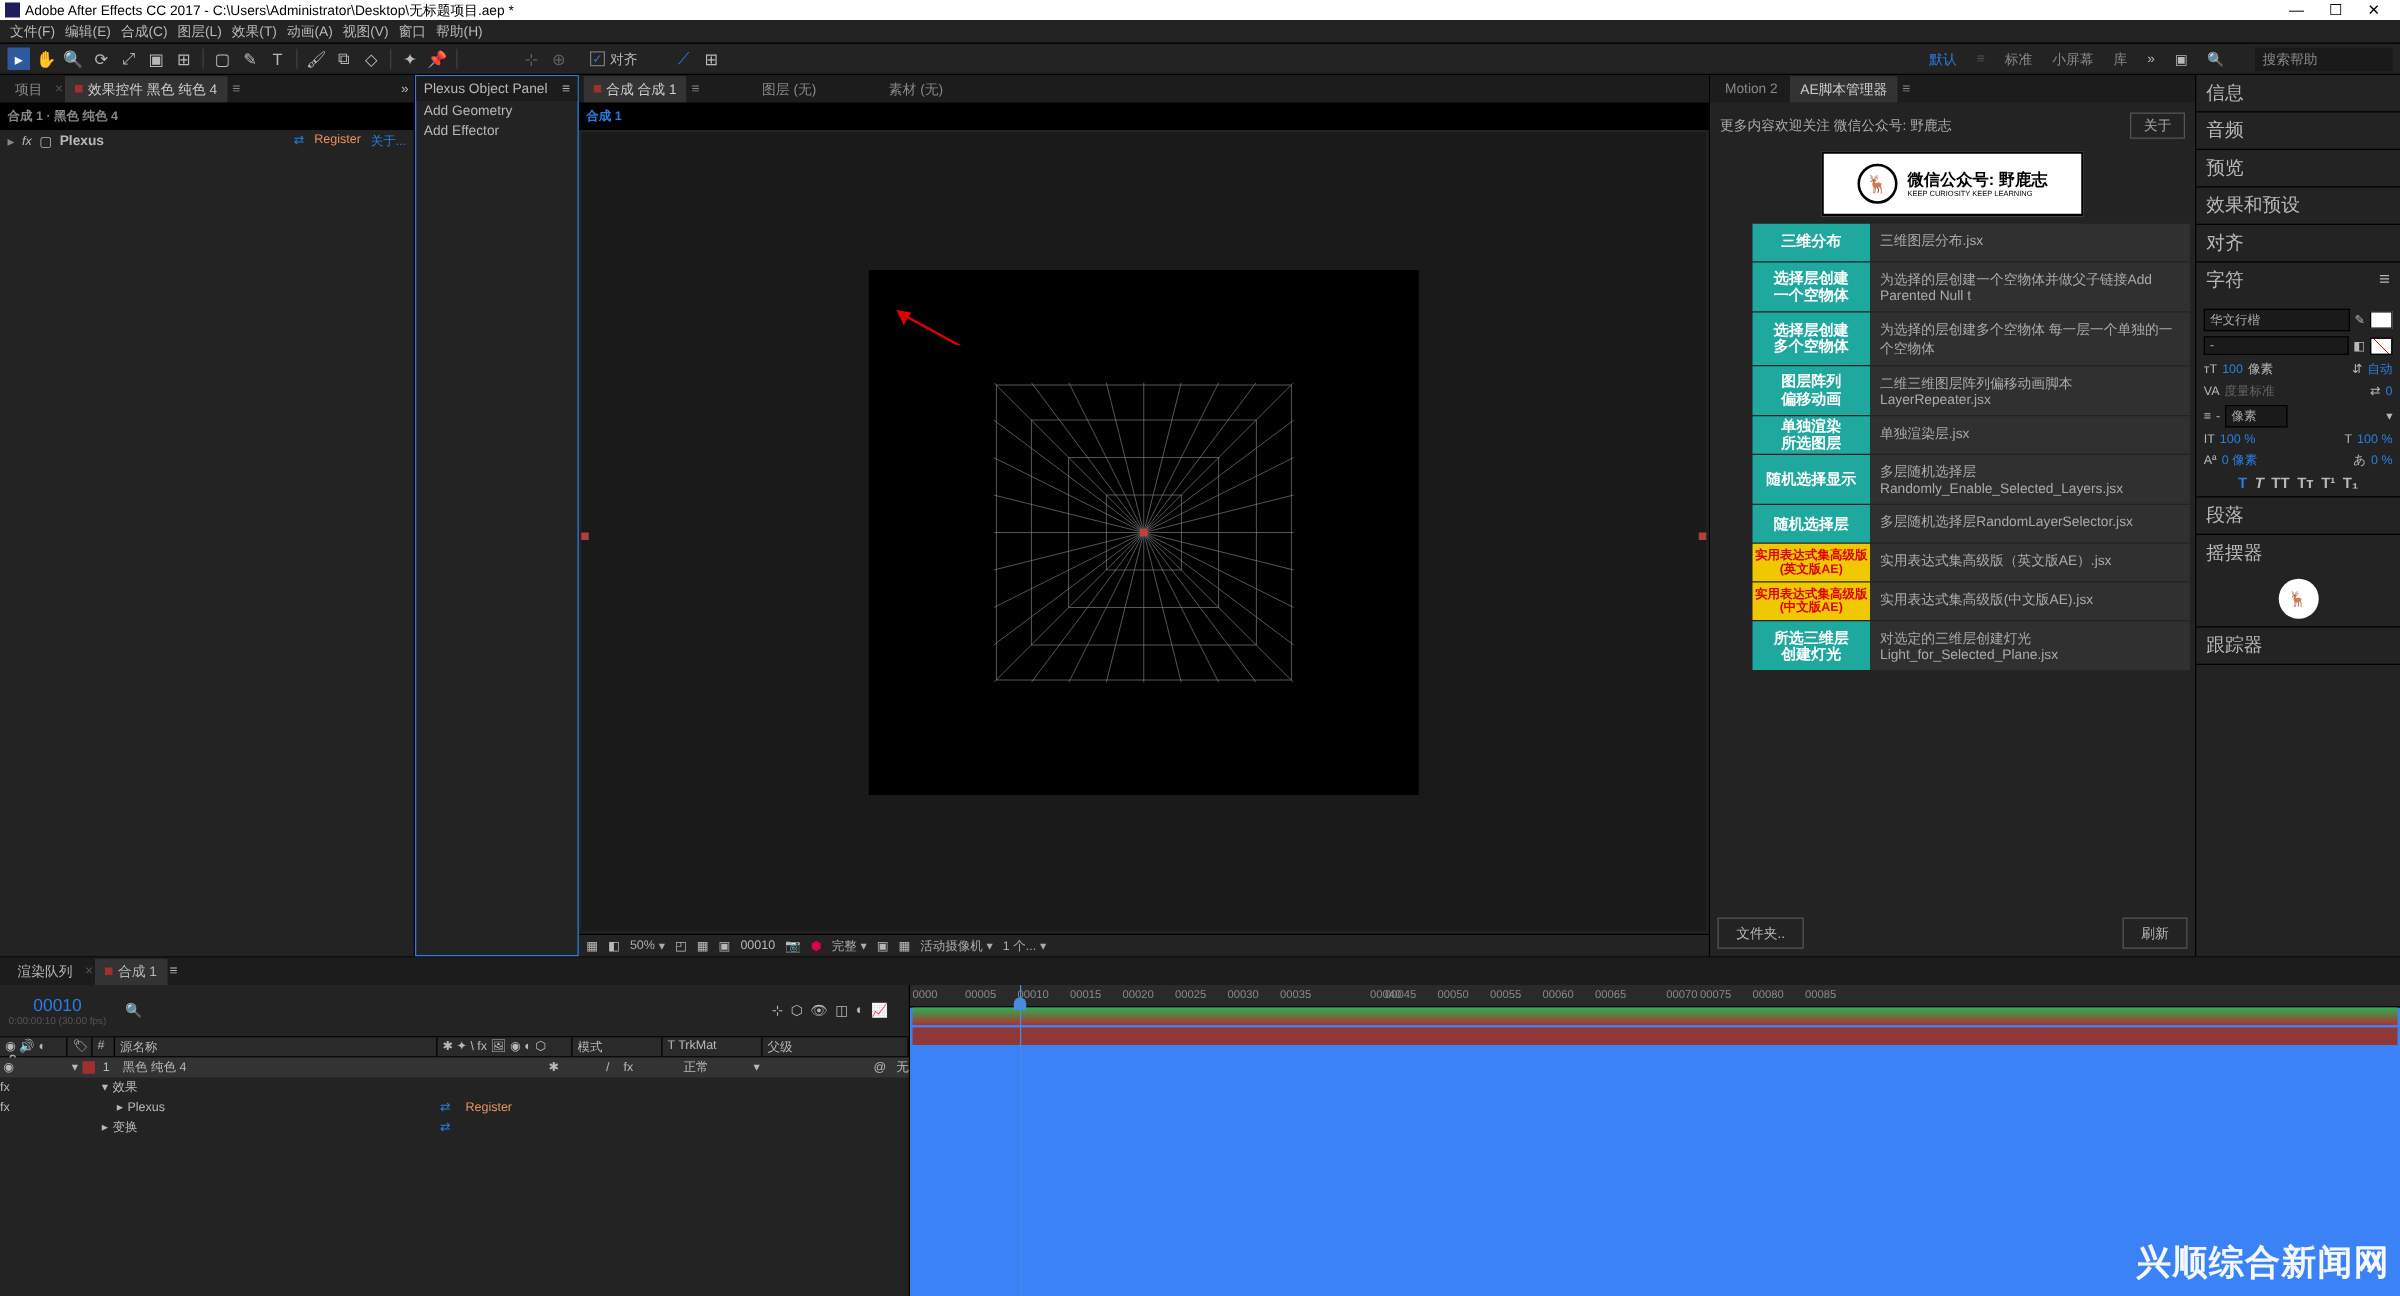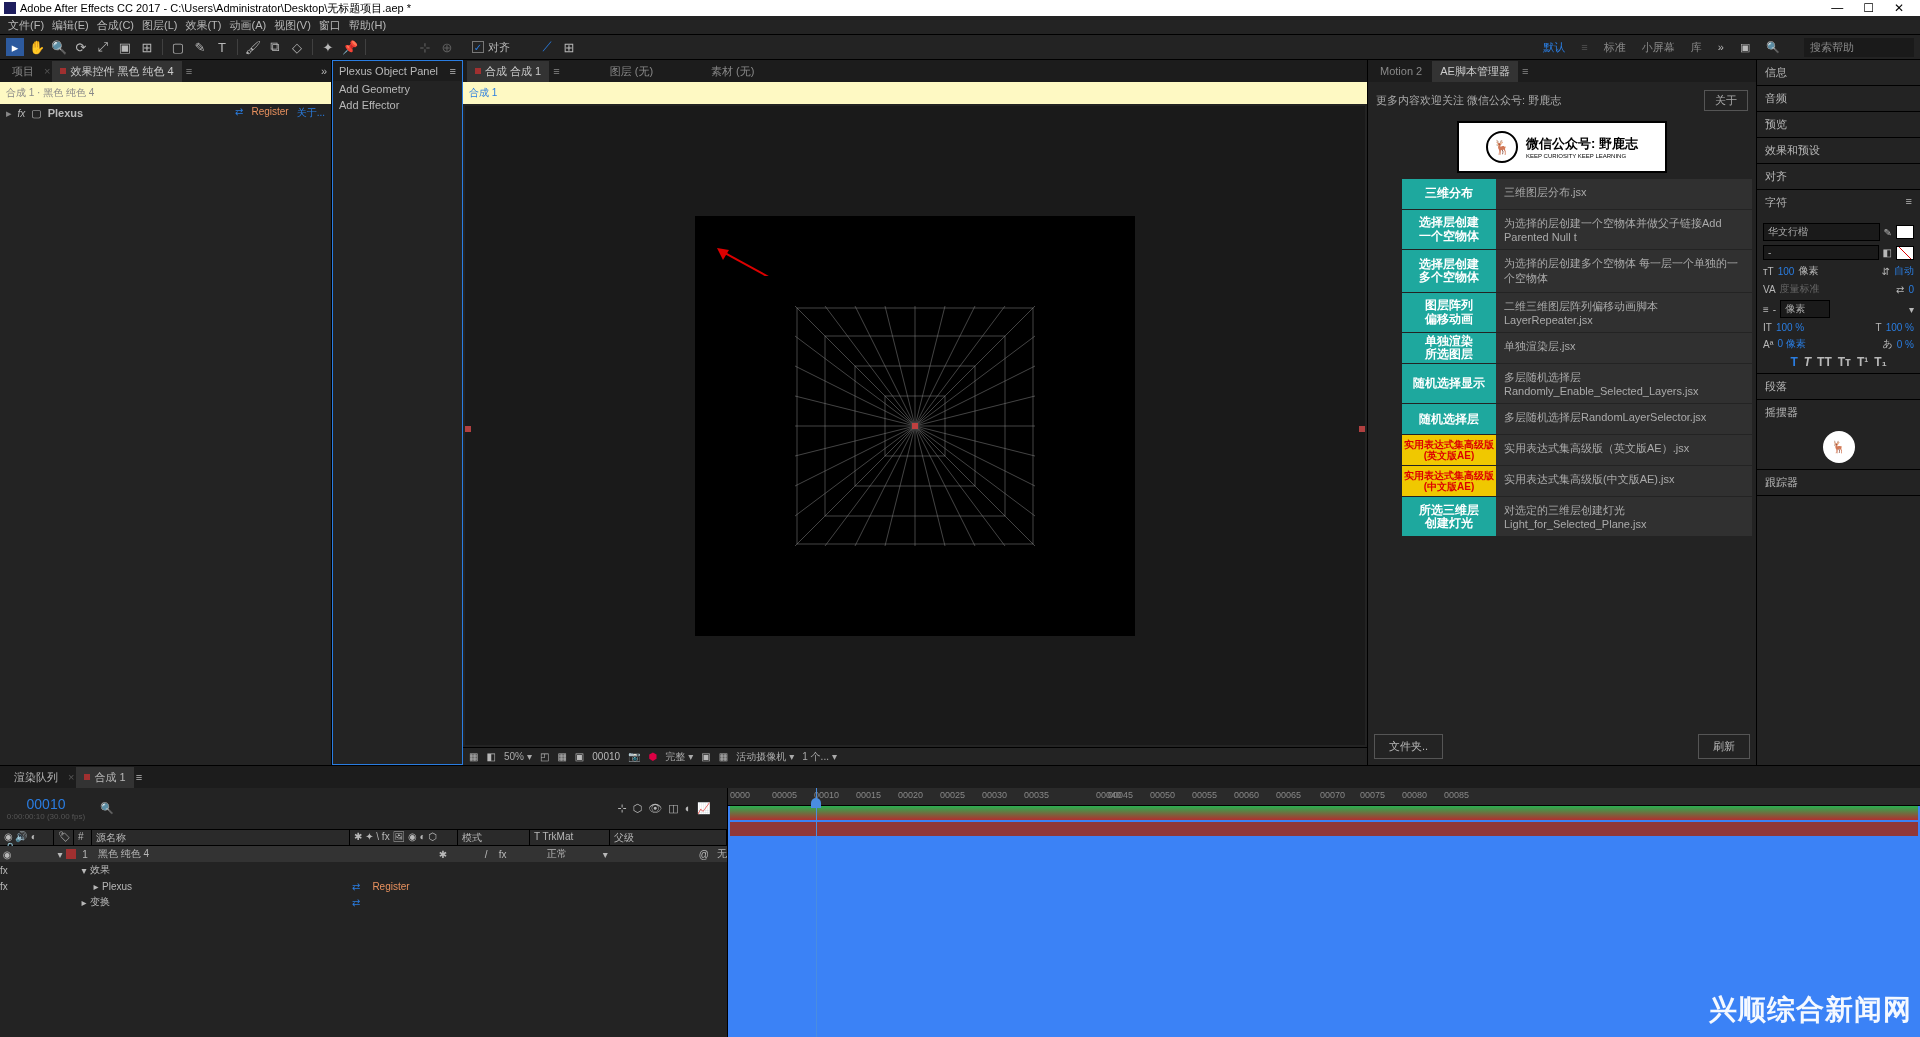--- a/index.html
+++ b/index.html
@@ -29,21 +29,21 @@
 
 .main { display: flex; height: calc(100vh - 60px - 272px); }
 
 
 .project-panel { width: 332px; background: #232323; border-right: 1px solid #000; display: flex; flex-direction: column; }
 .panel-tabs { height: 22px; background: #1c1c1c; display: flex; align-items: center; gap: 2px; padding: 0 4px; font-size: 11px; }
 .panel-tabs .ptab { padding: 3px 8px; color: #888; display: flex; align-items: center; gap: 4px; }
 .panel-tabs .ptab.active { background: #333; color: #ccc; }
 .panel-tabs .tab-color { width: 6px; height: 6px; display: inline-block; }
 .panel-tabs .menu-icon { margin-left: 2px; color: #888; }
-.breadcrumb { padding: 4px 6px; font-size: 10px; color: #888; background: #fef9c3; }
+.breadcrumb { padding: 4px 6px; font-size: 10px; color: #888; background: #000000; font-weight: bold; }
 .plexus-row { display: flex; align-items: center; padding: 2px 6px; gap: 6px; font-size: 11px; }
 .plexus-row .tw { color: #888; }
 .plexus-row .fx { font-style: italic; font-size: 10px; }
 .plexus-row .reg-links { margin-left: auto; display: flex; gap: 8px; color: #2a7de1; font-size: 10px; }
 .plexus-row .reg-links .reg { color: #e8915e; }
 .plexus-row .icon-blue { color: #2a7de1; }
 
 
 .plexus-panel { width: 131px; background: #232323; border: 1px solid #000; border-top: none; display: flex; flex-direction: column; }
 .plexus-panel { border: 1px solid #2a7de1; }
@@ -75,21 +75,21 @@
 .script-btn { width: 94px; background: #1ea89e; color: #fff; font-weight: bold; font-size: 12px; display: flex; align-items: center; justify-content: center; text-align: center; line-height: 1.1; padding: 2px; }
 .script-btn.yellow { background: #f0c800; color: #d00; font-size: 10px; }
 .script-desc { flex: 1; padding: 6px 8px; font-size: 11px; color: #aaa; background: #303030; }
 .script-footer { display: flex; padding: 6px; gap: 8px; }
 .script-footer .sbtn { border: 1px solid #555; padding: 4px 14px; font-size: 11px; }
 .script-footer .sbtn:last-child { margin-left: auto; }
 
 
 .side-panels { width: 164px; background: #232323; border-left: 1px solid #000; display: flex; flex-direction: column; }
 .side-panels .sp { border-bottom: 1px solid #000; }
-.side-panels .sp-hdr { padding: 5px 8px; font-size: 11px; display: flex; }
+.side-panels .sp-hdr { padding: 5px 8px; font-size: 15px; display: flex; }
 .side-panels .sp-hdr .menu-icon { margin-left: auto; }
 .char-panel { padding: 4px 6px; font-size: 10px; }
 .char-panel .crow { display: flex; align-items: center; gap: 4px; margin: 4px 0; }
 .char-panel select, .char-panel .sel { background: #1a1a1a; color: #aaa; border: 1px solid #000; padding: 1px 4px; font-size: 10px; flex: 1; }
 .char-panel .color-sw { width: 18px; height: 14px; background: #fff; border: 1px solid #000; }
 .char-panel .pxval { color: #2a7de1; }
 .char-panel .ttbtns { display: flex; gap: 6px; justify-content: center; font-family: Georgia, serif; font-size: 12px; }
 .char-panel .ttbtns span { font-weight: bold; }
 .char-panel .ttbtns span.blue { color: #2a7de1; }
 .char-panel .ttbtns span.ital { font-style: italic; }
@@ -573,21 +573,21 @@
           <span class="tick" style="left: 170px;">00020</span>
           <span class="tick" style="left: 212px;">00025</span>
           <span class="tick" style="left: 254px;">00030</span>
           <span class="tick" style="left: 296px;">00035</span>
           <span class="tick" style="left: 330px; margin-left: 38px;">00040</span>
           <span class="tick" style="left: 380px;">00045</span>
           <span class="tick" style="left: 422px;">00050</span>
           <span class="tick" style="left: 464px;">00055</span>
           <span class="tick" style="left: 506px;">00060</span>
           <span class="tick" style="left: 548px;">00065</span>
-          <span class="tick" style="left: 592px; text-align: right;">00070</span>
+          <span class="tick" style="left: 605px; text-align: right;">00070</span>
           <span class="tick" style="left: 632px;">00075</span>
           <span class="tick" style="left: 674px;">00080</span>
           <span class="tick" style="left: 716px;">00085</span>
         </div>
       <div class="tl-workarea"></div>
       <div class="tl-layer-bar"></div>
       <div class="tl-playhead" style="left:88px"></div>
     </div>
   </div>
   <div class="tl-status">

